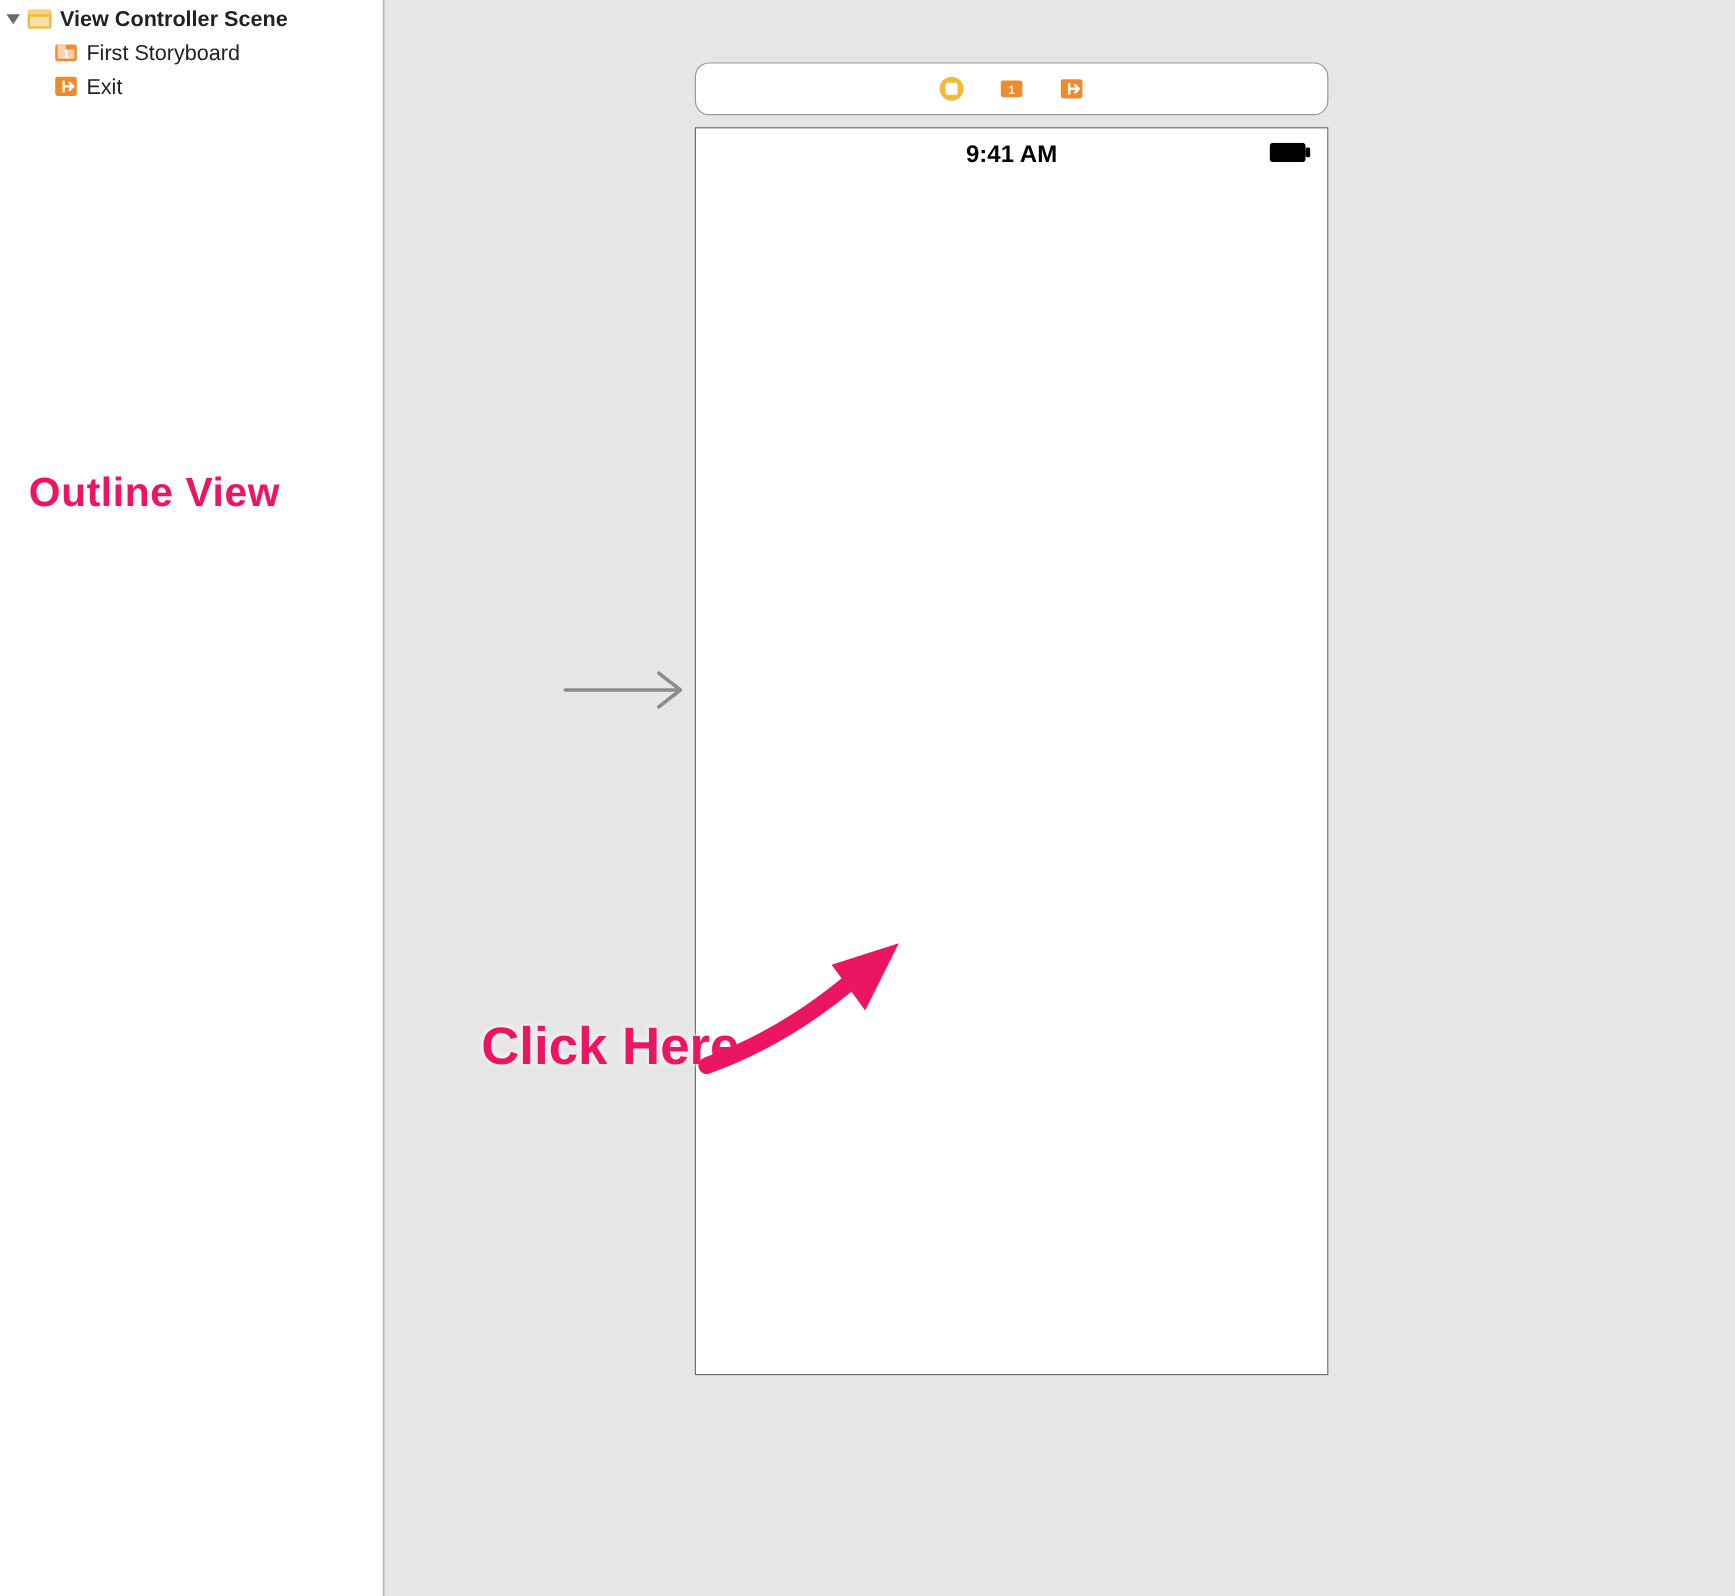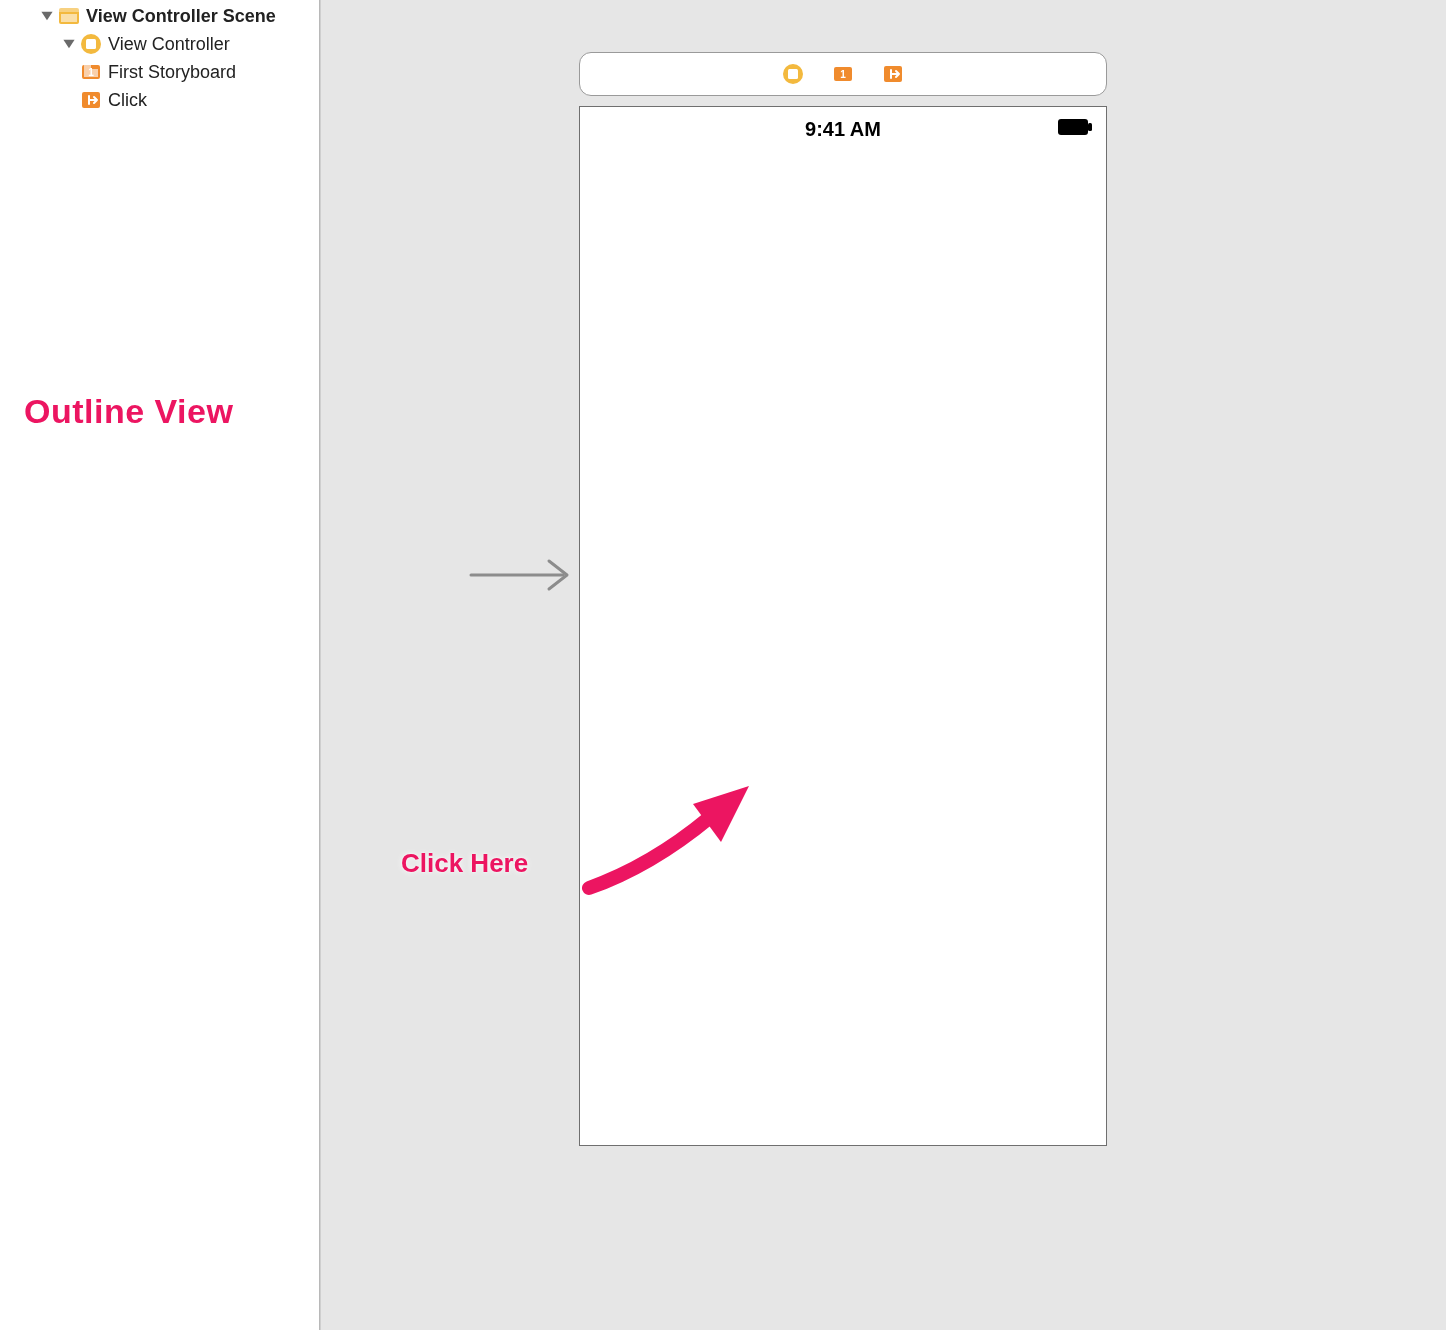--- a/index.html
+++ b/index.html
@@ -9,21 +9,20 @@
   
   .outline-panel {
     width: 320px;
     height: 100%;
     background: #ffffff;
     border-right: 1px solid #b8b8b8;
     position: relative;
     font-size: 18px;
     color: #222;
     padding-top: 2px;
-    padding-left: 36px;
   }
   .tree-row {
     display: flex;
     align-items: center;
     height: 28px;
     padding-left: 4px;
     white-space: nowrap;
     overflow: hidden;
     text-overflow: ellipsis;
   }
@@ -104,21 +103,21 @@
     position:absolute;
     left: 146px; top: 555px;
     width: 112px; height: 40px;
     color:#8c8c8c;
   }
 
   
   .annotation-click {
     position:absolute;
     left: 80px; top: 848px;
-    font-size: 26px; font-weight: 800;
+    font-size: 44px; font-weight: 800;
     color: #ec1561;
     text-shadow: 0 0 6px rgba(255,255,255,.9), 0 0 2px rgba(255,255,255,.9);
   }
   .click-arrow {
     position:absolute;
     left: 260px; top: 776px;
     width: 180px; height: 120px;
     color:#ec1561;
   }
 </style>
@@ -137,35 +136,20 @@
     <span class="icon">
       <svg viewBox="0 0 22 22">
           <rect x="1" y="3" width="20" height="16" rx="2" fill="#f3b93e"></rect>
           <rect x="1" y="3" width="20" height="4" fill="#fff" opacity=".35"></rect>
           <rect x="3" y="9" width="16" height="8" fill="#fff" opacity=".55"></rect>
         </svg>
     </span>
     <span class="label">View Controller Scene</span>
   </div>
 
-  <div class="tree-row">
-    <span class="spacer" style="width:22px"></span>
-    <span class="disclosure">
-      <svg viewBox="0 0 10 10">
-          <polygon points="1,2 9,2 5,8" fill="currentColor"></polygon>
-        </svg>
-    </span>
-    <span class="icon">
-      <svg viewBox="0 0 22 22">
-          <circle cx="11" cy="11" r="10" fill="#f3b93e"></circle>
-          <rect x="6" y="6" width="10" height="10" rx="1.5" fill="#fff"></rect>
-        </svg>
-    </span>
-    <span class="label">View Controller</span>
-  </div>
 
 
 
   <div class="tree-row">
     <span class="spacer" style="width:40px"></span>
     <span class="icon">
       <svg viewBox="0 0 22 22">
           <rect x="2" y="4" width="18" height="14" rx="2" fill="#f08b2d"></rect>
           <path d="M4 6 L11 6 L11 4 L4 4 Z M4 6 L4 16 L18 16 L18 8 L11 8 L11 6" fill="#fff" opacity=".6"></path>
           <text x="11" y="15" font-size="10" font-weight="bold" text-anchor="middle" fill="#fff">1</text>
@@ -175,21 +159,21 @@
   </div>
 
   <div class="tree-row">
     <span class="spacer" style="width:40px"></span>
     <span class="icon">
       <svg viewBox="0 0 22 22">
           <rect x="2" y="3" width="18" height="16" rx="2" fill="#f08b2d"></rect>
           <path d="M9 7 L9 15 M9 11 L17 11 M14 8 L17 11 L14 14" stroke="#fff" stroke-width="2" fill="none" stroke-linecap="round" stroke-linejoin="round"></path>
         </svg>
     </span>
-    <span class="label">Click</span>
+    <span class="label">Exit</span>
   </div>
 
 
   <div class="annotation-outline">Outline View</div>
 </div>
 
 <div class="canvas">
 
   <div class="entry-arrow">
     <svg viewBox="0 0 112 40" width="112" height="40">

